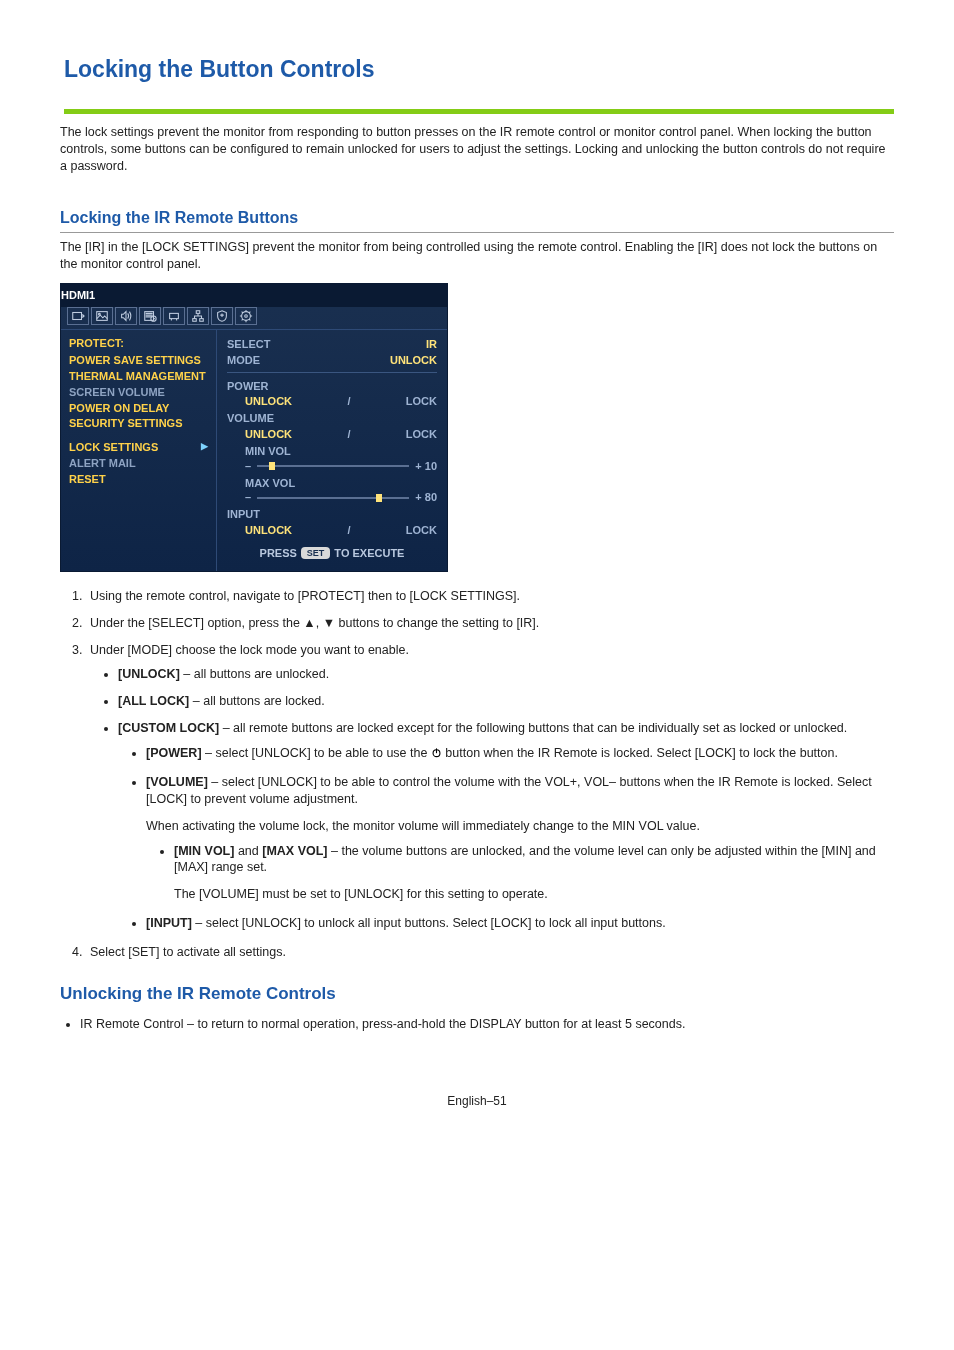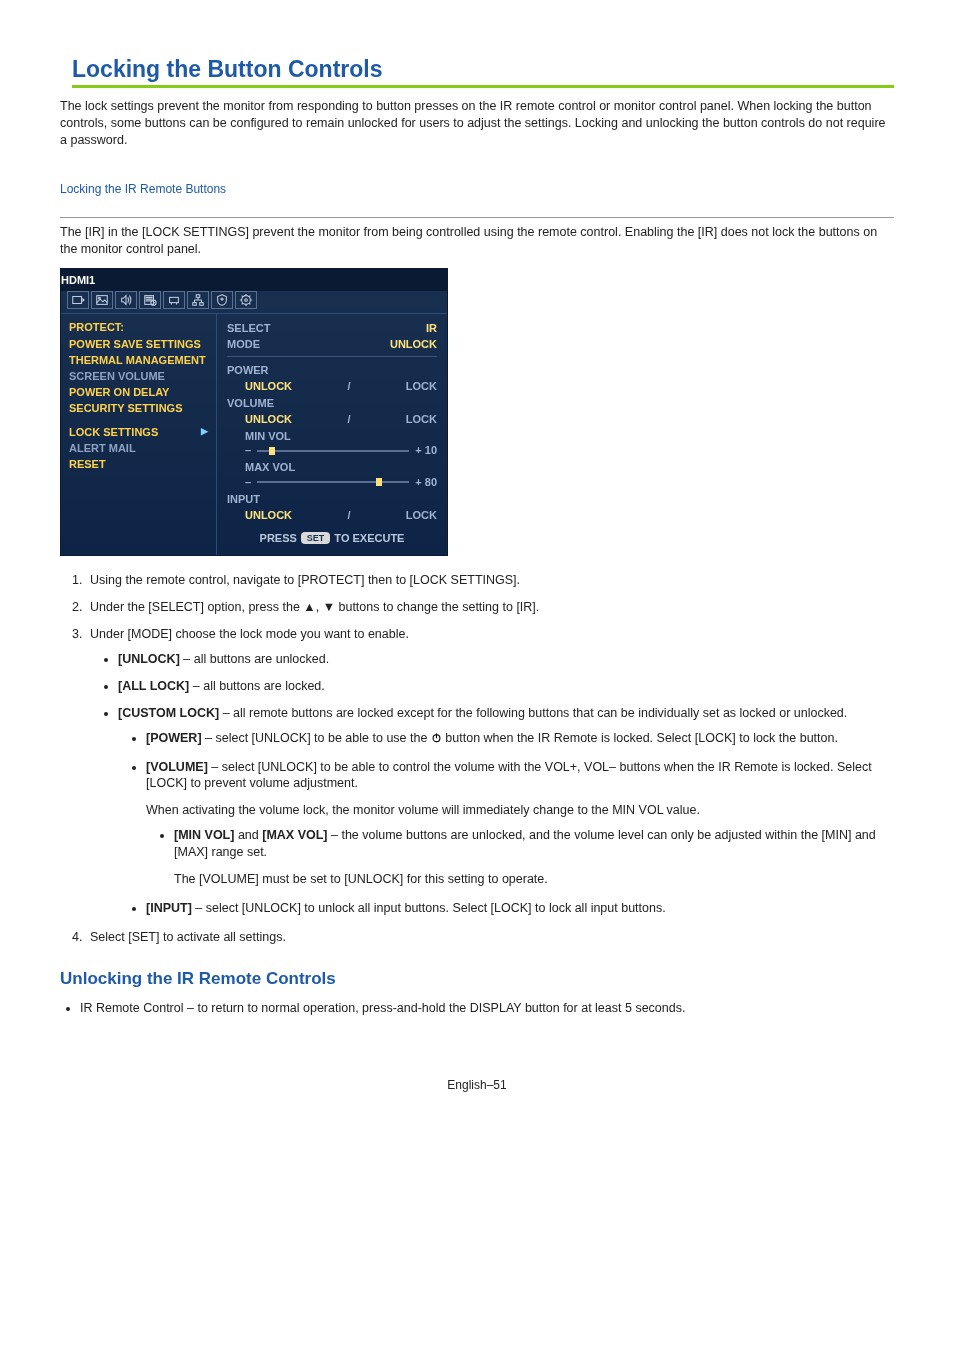--- a/index.html
+++ b/index.html
@@ -9,31 +9,31 @@
     margin: 0;
     padding: 54px 60px 40px 60px;
     line-height: 1.35;
     width: 954px;
     box-sizing: border-box;
   }
   h1 {
     color: #1e5aa8;
     font-size: 23px;
     font-weight: bold;
-    margin: 0 0 4px 12px;
-    border-bottom: 3px solid #84cc16;
-    padding-bottom: 0;
+    margin: 0 0 4px 4px;
+    border-bottom: 5px solid #84cc16;
+    padding-bottom: 24px;
   }
   h2 {
     color: #1e5aa8;
-    font-size: 12px;
-    font-weight: normal;
+    font-size: 16px;
+    font-weight: bold;
     margin: 32px 0 4px 0;
     border-bottom: 1px solid #999;
-    padding-bottom: 20px;
+    padding-bottom: 4px;
   }
   h3 {
     color: #1e5aa8;
     font-size: 17px;
     font-weight: bold;
     margin: 22px 0 10px 0;
   }
   p { margin: 6px 0; }
   .intro { margin-top: 10px; }
   ol.top { padding-left: 26px; margin: 10px 0; }

